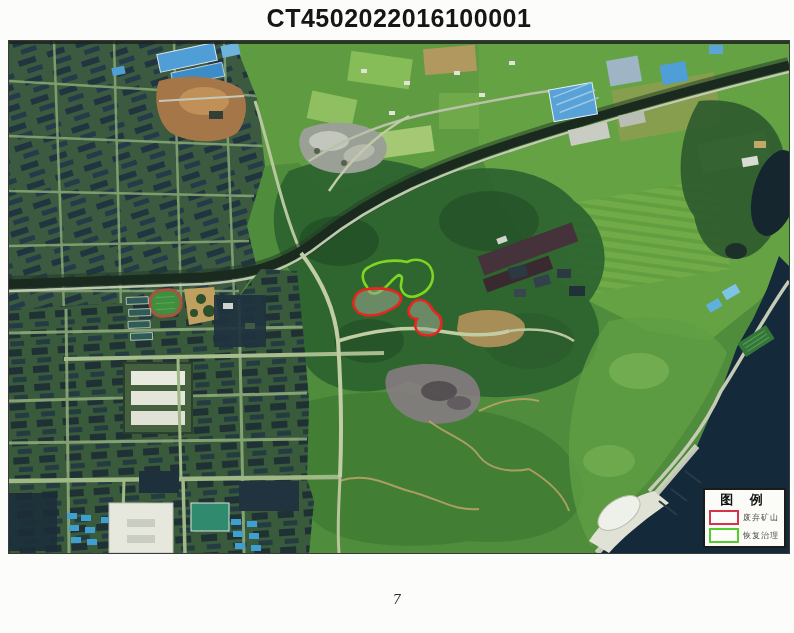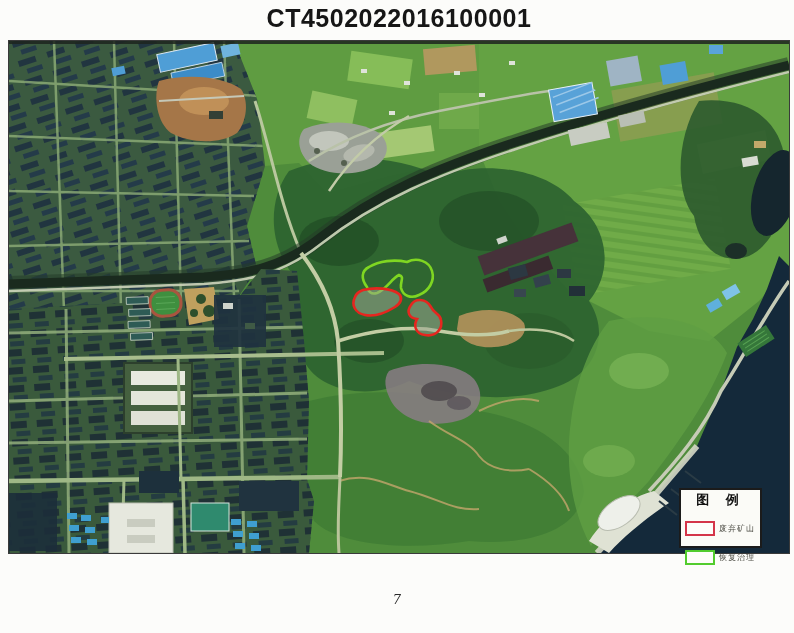--- a/index.html
+++ b/index.html
@@ -11,30 +11,30 @@
   .doc-title{
     position:absolute;top:4px;left:2px;width:794px;text-align:center;
     font-size:25px;font-weight:600;color:#161616;letter-spacing:.5px;
   }
   .photo{
     position:absolute;left:8px;top:40px;width:780px;height:512px;
     border:1px solid #3a3a3a;box-sizing:content-box;background:#4f8c3b;
   }
   .photo svg{display:block;}
   .legend{
-    position:absolute;left:679px;top:488px;width:83px;height:60px;
+    position:absolute;left:703px;top:488px;width:83px;height:60px;
     background:#fbfbf7;border:2px solid #1b1b1b;box-sizing:border-box;
     padding:3px 4px 2px 4px;
   }
   .legend-title{
     text-align:center;font-family:"DejaVu Serif", serif;font-weight:bold;
     font-size:13px;color:#101010;letter-spacing:6px;line-height:14px;
     margin-bottom:3px;white-space:nowrap;
   }
-  .legend-item{display:flex;align-items:center;margin-top:14px;}
+  .legend-item{display:flex;align-items:center;margin-top:3px;}
   .swatch{width:26px;height:11px;background:#fdfdfa;border:2px solid;flex:0 0 auto;}
   .swatch-red{border-color:#d4354a;}
   .swatch-green{border-color:#52cc2e;}
   .legend-label{
     font-family:"DejaVu Serif", serif;font-size:8px;color:#4a4a42;
     margin-left:4px;white-space:nowrap;letter-spacing:1px;
   }
   .page-number{
     position:absolute;left:0;top:592px;width:794px;text-align:center;
     font-family:"DejaVu Serif", serif;font-style:italic;

